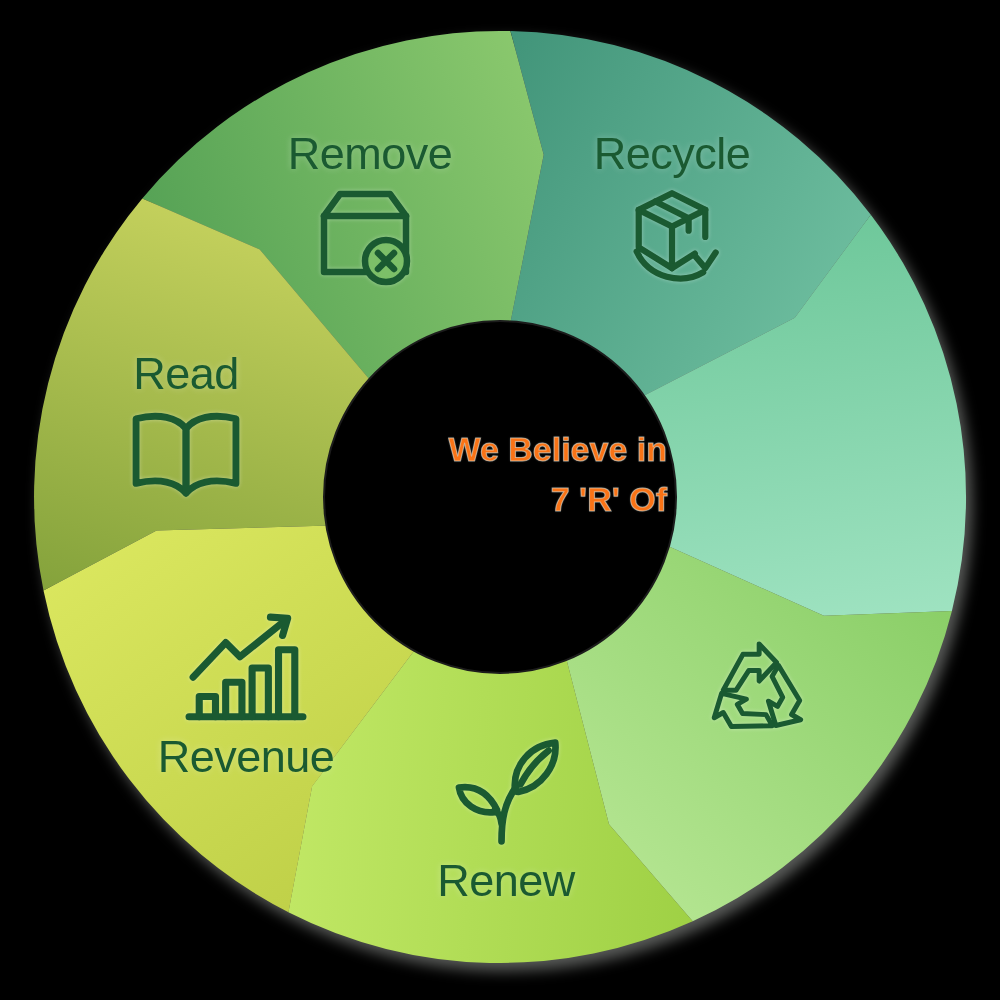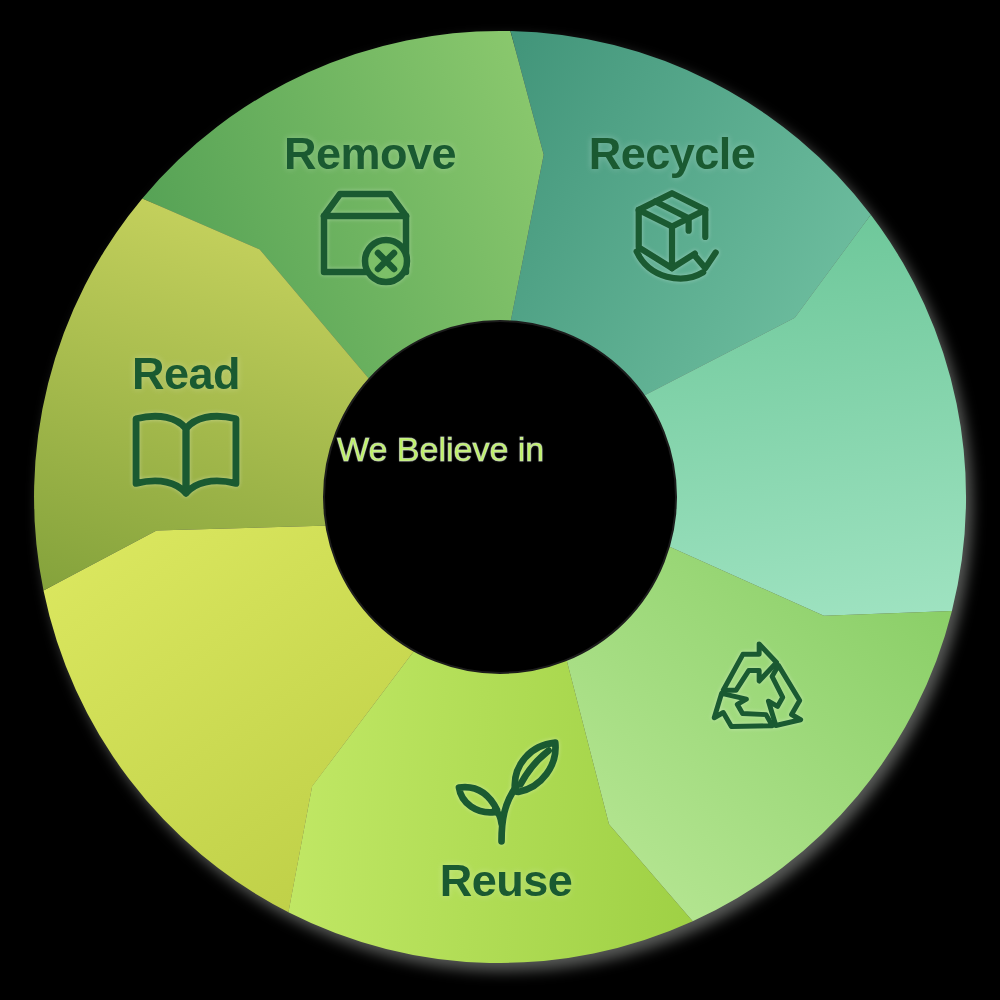--- a/index.html
+++ b/index.html
@@ -2,32 +2,32 @@
 <html><head>
 <meta charset="utf-8">
 <style>
   html,body{margin:0;padding:0;background:#000;}
   .stage{position:relative;width:1000px;height:1000px;background:#000;overflow:hidden;
          font-family:"Liberation Sans",sans-serif;}
   #wheel-svg{position:absolute;left:0;top:0;
              filter:drop-shadow(6px 8px 7px rgba(195,200,195,.45));}
   .segment{position:absolute;width:220px;display:flex;flex-direction:column;
            align-items:center;gap:7px;}
-  .seg-label{font-size:45px;font-weight:bold;color:#1a5a31;letter-spacing:-.5px;
+  .seg-label{font-size:45px;font-weight:normal;color:#1a5a31;letter-spacing:-.5px;
              text-shadow:0 0 7px rgba(255,255,255,.28);white-space:nowrap;text-align:center;}
   .icon svg{display:block;filter:drop-shadow(0 0 2px rgba(255,255,255,.35));}
   .seg-remove {left:260px;top:128px;}
   .seg-reduce {left:562px;top:128px;}
   .seg-reuse  {left:722px;top:352px;}
   .seg-read   {left:76px; top:348px;}
   .seg-recycle{left:648px;top:630px;}
   .seg-renew  {left:396px;top:736px;}
   .seg-revenue{left:136px;top:612px;}
-  .center-label{position:absolute;left:337px;top:424px;width:330px;text-align:left;
-                font-size:34px;line-height:50px;font-weight:normal;color:#bef264;
+  .center-label{position:absolute;left:337px;top:424px;width:330px;text-align:right;
+                font-size:34px;line-height:50px;font-weight:bold;color:#f97316;
                 -webkit-text-stroke:1px rgba(225,233,225,.55);
                 text-shadow:0 0 2px rgba(236,242,236,.45);}
 </style>
 </head>
 <body>
 
 <div class="stage">
 
   <svg id="wheel-svg" width="1000" height="1000" viewBox="0 0 1000 1000">
       <defs>
@@ -111,31 +111,46 @@
   <div class="segment seg-renew">
     <span class="icon">
       <svg width="112" height="112" viewBox="0 0 100 100" fill="none" stroke="#1a5a31" stroke-width="6" stroke-linecap="round" stroke-linejoin="round">
         <path d="M46 94 C46 76 48 60 60 44"></path>
         <path d="M58 48 C56 26 72 8 94 6 C96 26 82 46 61 50 C59 50 58 49 58 48 Z"></path>
         <path d="M63 43 C70 30 79 20 88 13"></path>
         <path d="M42 66 C34 50 22 44 8 46 C10 60 24 70 40 68 C42 67 42 67 42 66 Z"></path>
         <path d="M46 78 C45 72 44 69 40 66"></path>
       </svg>
     </span>
-    <span class="seg-label">Reuse</span>
+    <span class="seg-label">Renew</span>
   </div>
 
+  <div class="segment seg-revenue">
+    <span class="icon">
+      <svg width="122" height="112" viewBox="0 0 120 110" fill="none" stroke="#1a5a31" stroke-width="7" stroke-linecap="round" stroke-linejoin="round">
+        <path d="M4 103 H116"></path>
+        <path d="M14 103 V83 H30 V103"></path>
+        <path d="M40 103 V69 H56 V103"></path>
+        <path d="M66 103 V55 H82 V103"></path>
+        <path d="M92 103 V37 H108 V103"></path>
+        <path d="M8 64 L40 30 L54 44 L100 7"></path>
+        <path d="M84 5 L101 6 L96 23"></path>
+      </svg>
+    </span>
+    <span class="seg-label">Revenue</span>
+  </div>
 
   <div class="segment seg-read">
     <span class="seg-label">Read</span>
     <span class="icon">
       <svg width="118" height="94" viewBox="0 0 120 96" fill="none" stroke="#1a5a31" stroke-width="7" stroke-linecap="round" stroke-linejoin="round">
         <path d="M60 22 C51 11 33 6 9 12 L9 78 C33 72 51 77 60 88 Z"></path>
         <path d="M60 22 C69 11 87 6 111 12 L111 78 C87 72 69 77 60 88 Z"></path>
       </svg>
     </span>
   </div>
 
   <div class="center-label">
     <div>We Believe in</div>
+    <div>7 'R' Of</div>
   </div>
 
 </div>
 
 </body></html>

